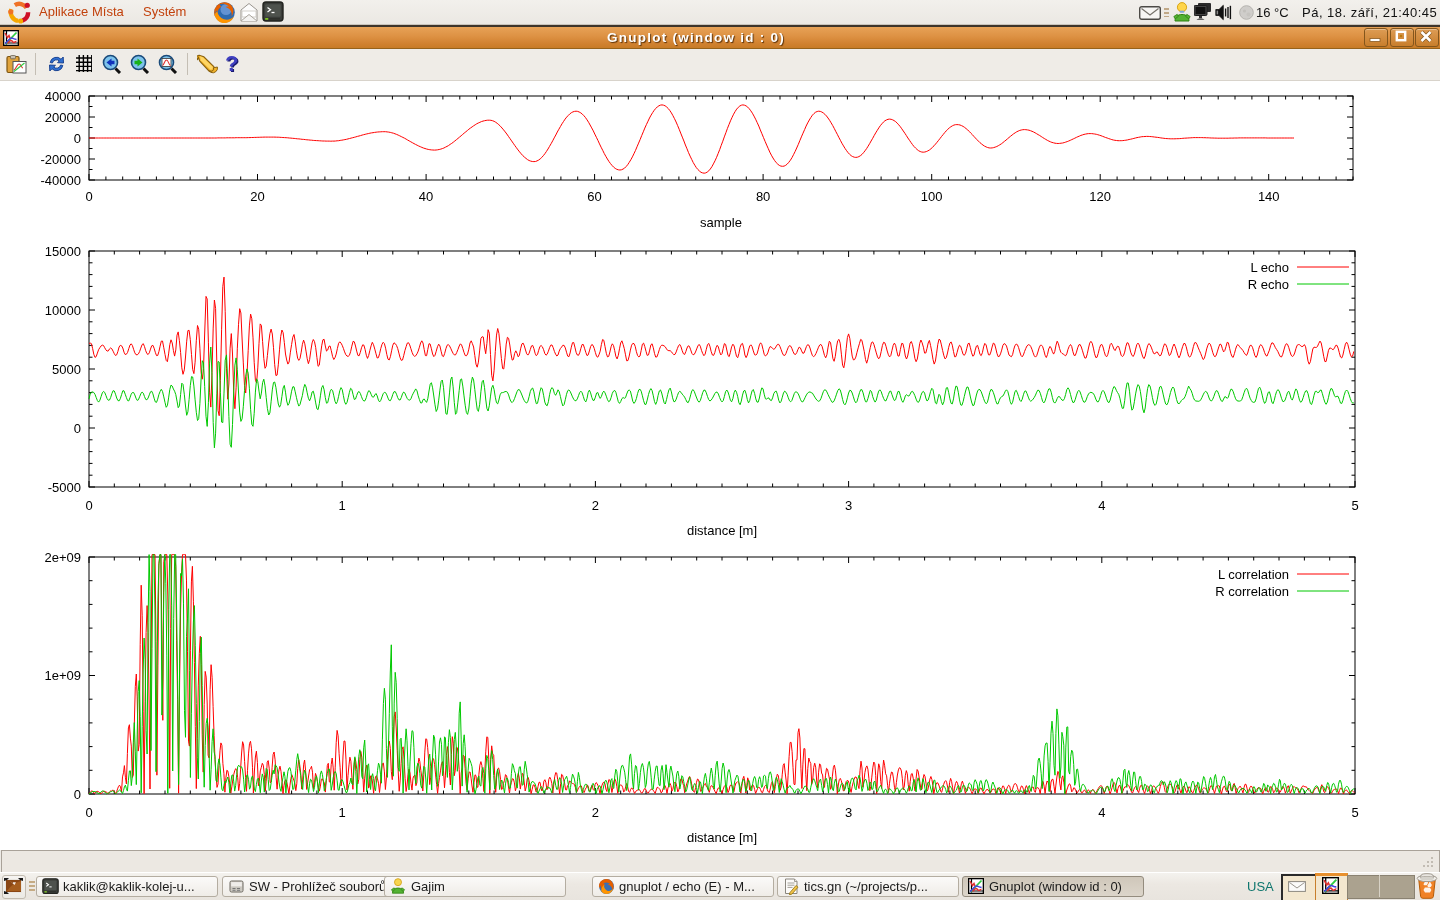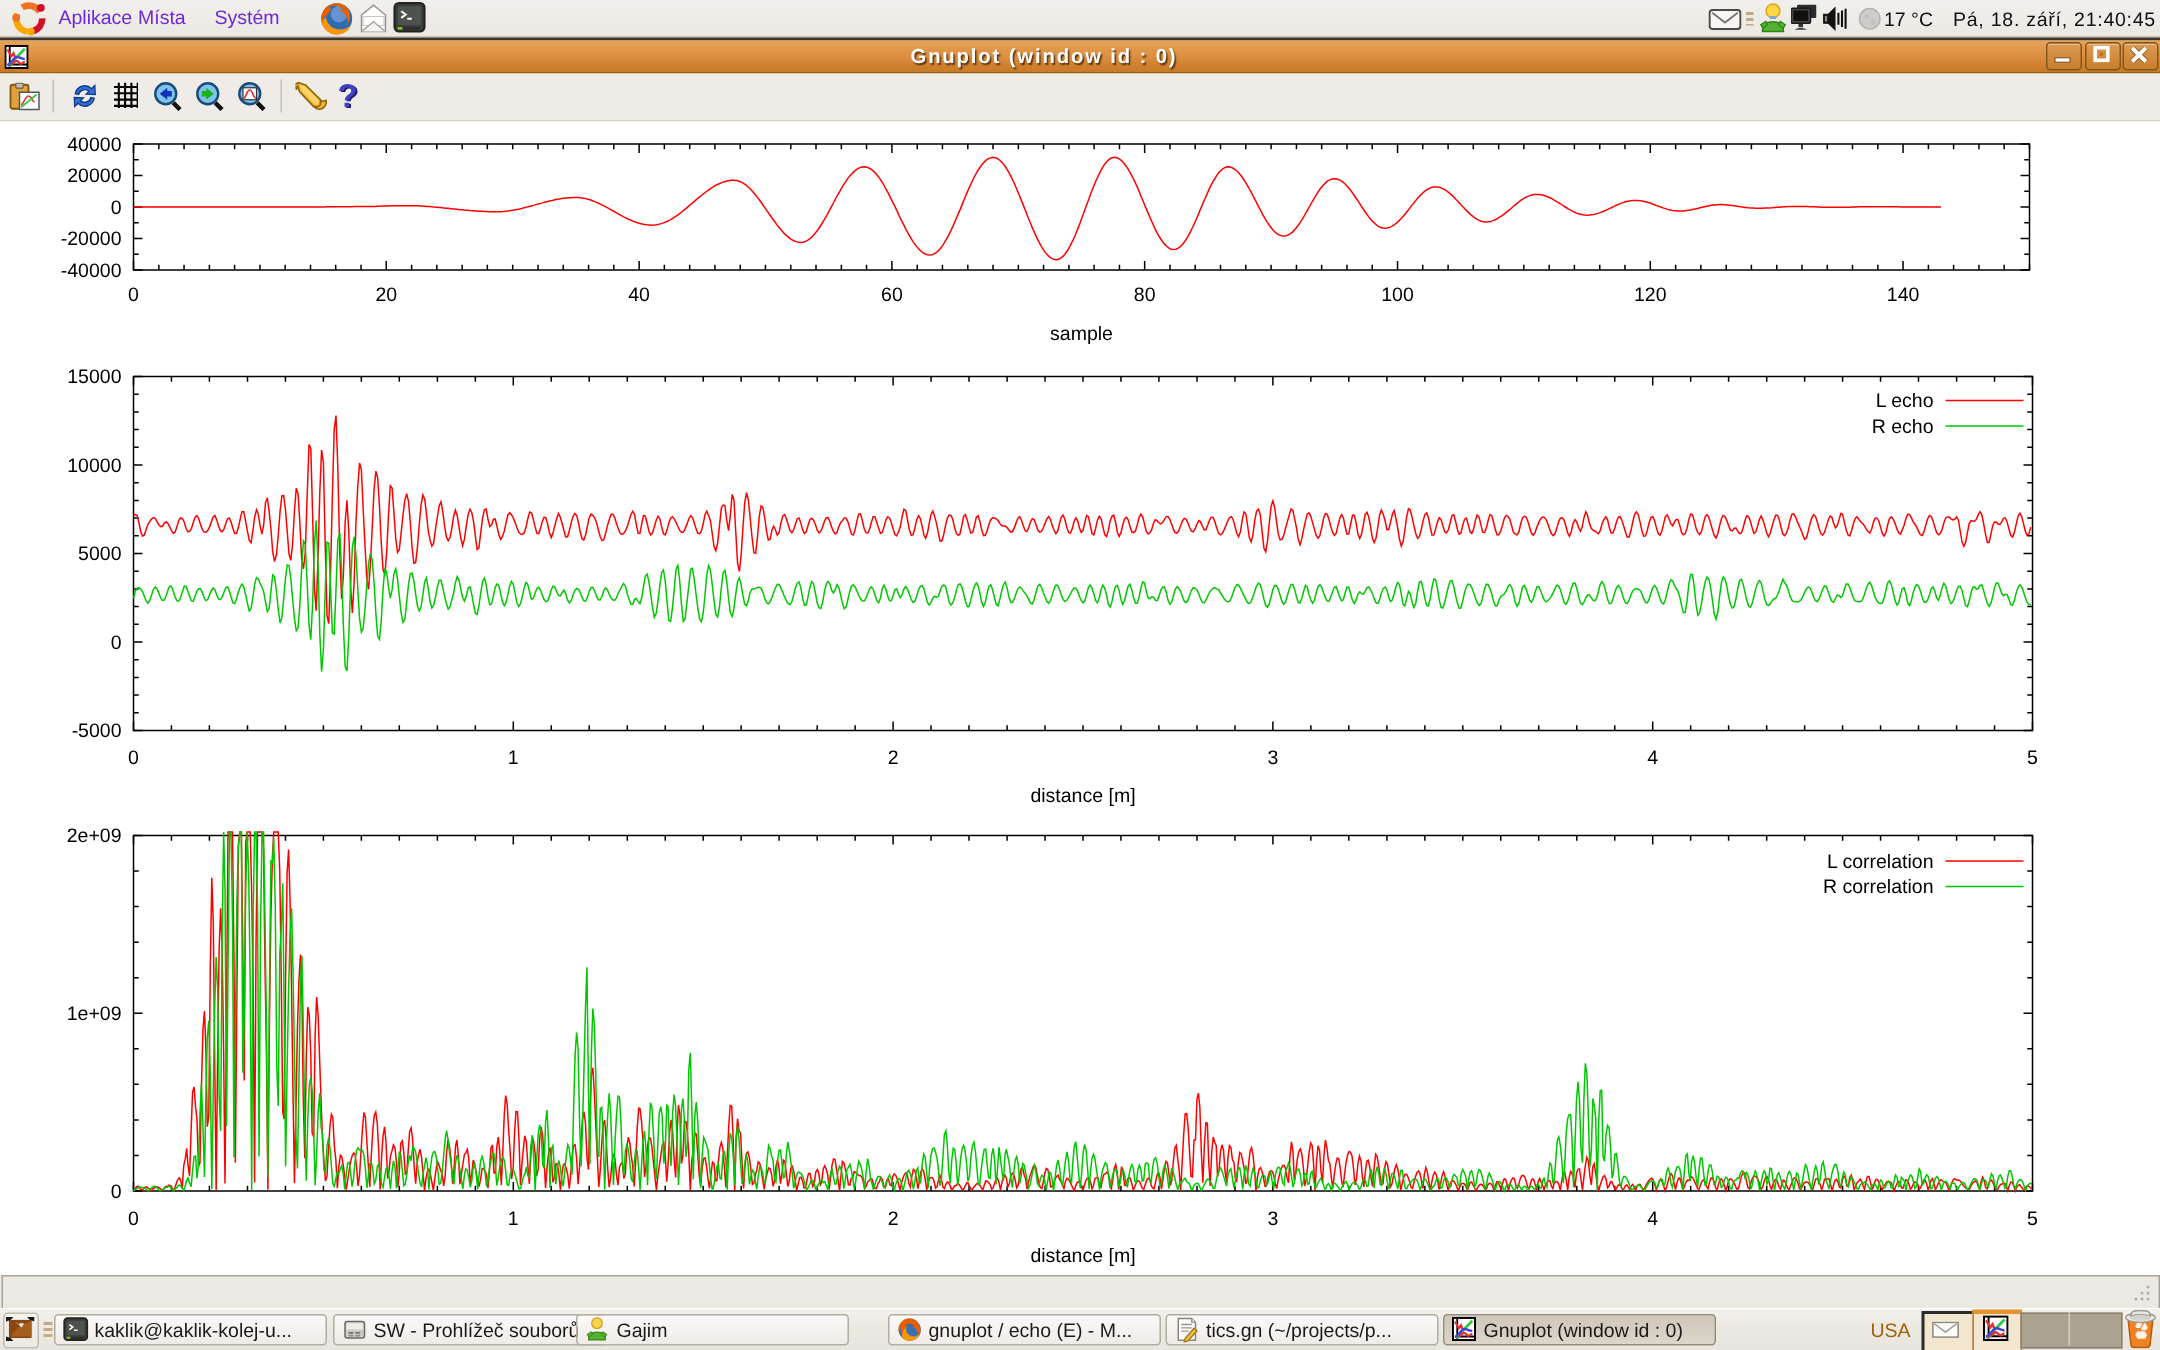--- a/index.html
+++ b/index.html
@@ -1,30 +1,30 @@
 <!DOCTYPE html>
 <html><head><meta charset="utf-8"><style>
 html,body{margin:0;padding:0}
 body{width:1440px;height:900px;position:relative;background:#edeae5;font-family:"Liberation Sans",sans-serif;overflow:hidden}
 .abs{position:absolute}
 #toppanel{left:0;top:0;width:1440px;height:24px;background:linear-gradient(#f2f0ec,#ebe8e3);border-bottom:1px solid #c9c4bc}
-.menutxt{top:4px;font-size:13px;color:#6d28d9}
+.menutxt{top:4px;font-size:13px;color:#c2410c}
 #winborder{left:0;top:25px;width:1440px;height:2px;background:#3d342a}
 #titlebar{left:0;top:27px;width:1440px;height:21px;background:linear-gradient(#e7a257 0%,#dd9143 45%,#d0812f 80%,#c87b26 100%);border-bottom:1px solid #96621a}
 #title{top:30px;left:607px;font-size:13.5px;font-weight:bold;color:#fff;letter-spacing:1.25px;text-shadow:1px 1px 1px rgba(70,35,0,.85)}
 .wbtn{top:28px;width:22px;height:17px;border:1px solid #84561c;border-radius:3px;background:linear-gradient(#dd9c55,#c87e2c);box-shadow:inset 0 1px 0 rgba(255,255,255,.35)}
 #toolbar{left:0;top:49px;width:1440px;height:31px;background:#efece7;border-bottom:1px solid #d8d3cb}
 .tsep{top:53px;width:1px;height:22px;background:#c4beb4}
 #statusbar{left:1px;top:850px;width:1437px;height:21px;background:#ece8e2;border:1px solid #a9a299;border-bottom-color:#cfc9c0}
 #botpanel{left:0;top:872px;width:1440px;height:28px;background:linear-gradient(#f4f2ee 0%,#ece8e2 40%,#e8e4de 100%);border-top:1px solid #fff}
 .tbtn{top:876px;height:19px;border:1px solid #b4ada1;border-radius:3px;background:linear-gradient(#fbfaf9,#efece7);font-size:13px;color:#1a1a1a}
 .tbtn .lbl{position:absolute;left:26px;top:2px;white-space:nowrap}
 .tbtn.active{background:linear-gradient(#cfc7ba,#dcd5ca);border-color:#948c7e}
 .tbtn svg{position:absolute;left:5px;top:1px}
-#usa{top:879px;left:1247px;font-size:13px;color:#a16207}
+#usa{top:879px;left:1247px;font-size:13px;color:#0f766e}
 .clktxt{top:5px;font-size:13px;color:#111}
 </style></head><body>
 
 <div id="toppanel" class="abs"></div>
 <svg class="abs" style="left:8px;top:1px" width="23" height="23" viewBox="0 0 24 24">
  <g fill="none" stroke-width="4.6">
   <path d="M 7.1 4.2 A 9 9 0 0 1 19.4 7.2" stroke="#ef7227"></path>
   <path d="M 21 11.8 A 9 9 0 0 1 14.8 20.6" stroke="#ce1126"></path>
   <path d="M 10.5 20.8 A 9 9 0 0 1 3.6 8.6" stroke="#f6a800"></path>
  </g>
@@ -86,21 +86,21 @@
  <path d="M10.6 4.5 v8" stroke="#111" stroke-width="1.4"></path>
  <path d="M13 3 v11" stroke="#111" stroke-width="1.4"></path>
  <path d="M15.4 1.8 v13.4" stroke="#111" stroke-width="1.4"></path>
 </svg>
 
 <svg class="abs" style="left:1239px;top:5px" width="15" height="15" viewBox="0 0 15 15">
  <circle cx="7.5" cy="7.5" r="6.8" fill="#cfcdca" stroke="#b5b3af" stroke-width="1"></circle>
  <circle cx="5.5" cy="6" r="1.6" fill="#c2c0bc"></circle>
  <circle cx="9.5" cy="9.5" r="2" fill="#c6c4c0"></circle>
 </svg>
-<div class="abs clktxt" style="left:1256px">17 °C</div>
+<div class="abs clktxt" style="left:1256px">16 °C</div>
 <div class="abs clktxt" style="left:1302px;letter-spacing:0.5px">Pá, 18. září, 21:40:45</div>
 
 <div id="winborder" class="abs"></div>
 <div id="titlebar" class="abs"></div>
 <svg class="abs" style="left:3px;top:30px" width="16" height="16" viewBox="0 0 16 16">
  <rect x=".6" y=".6" width="14.8" height="14.8" fill="#fff" stroke="#000" stroke-width="1.4"></rect>
  <path d="M3.5 1 v13.5 M2 13 h13" stroke="#000" stroke-width="1.2" fill="none"></path>
  <path d="M2 3 l2.5 4.5 1.5-2 1 2.5" stroke="#e03030" stroke-width="1.5" fill="none"></path>
  <path d="M2.5 14 L13.5 2.5" stroke="#2ecc40" stroke-width="1.8" fill="none"></path>
  <path d="M2 13.5 c3-1.5 4-5.5 6.5-5.5 c2 0 2.5 1.5 5 1.2" stroke="#4444dd" stroke-width="1.6" fill="none"></path>

